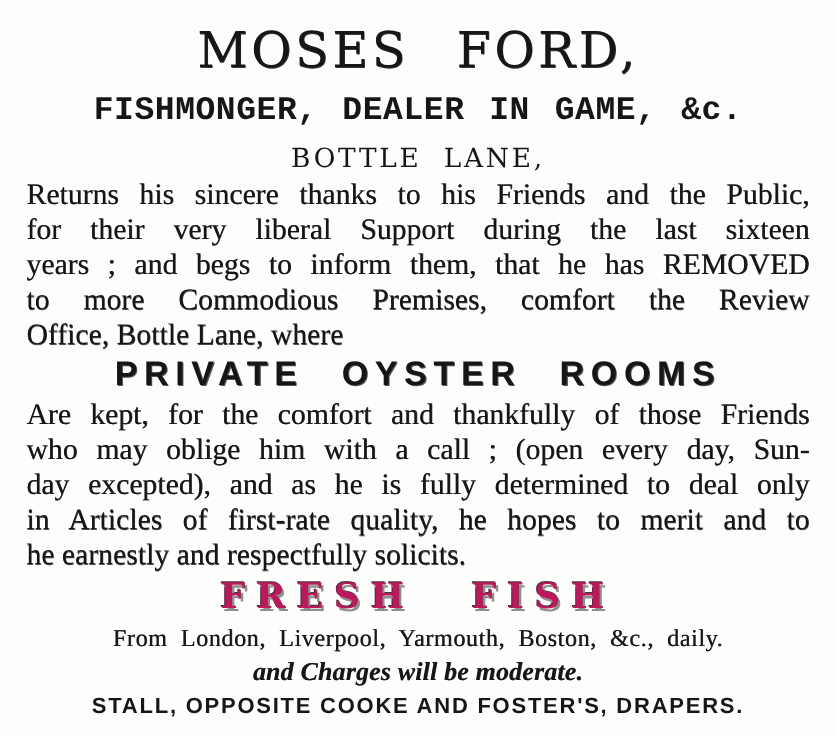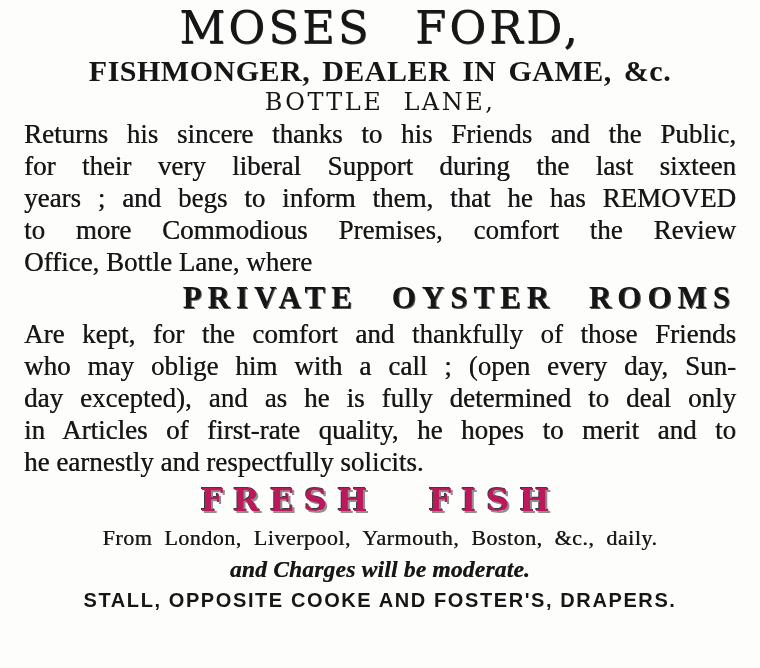--- a/index.html
+++ b/index.html
@@ -12,42 +12,42 @@
     overflow: hidden;
     background: #fdfdfc;
     color: #161616;
     font-family: "Liberation Serif", serif;
     -webkit-font-smoothing: antialiased;
   }
   .ad {
     box-sizing: border-box;
     width: 760px;
     height: 668px;
-    padding: 2px 24px 2px 24px;
+    padding: 20px 24px 2px 24px;
     text-align: center;
   }
   
   .title {
     font-family: "DejaVu Serif", serif;
     font-size: 45px;
     font-weight: 500;
     line-height: 52px;
     letter-spacing: 3px;
     word-spacing: 26px;
     margin: 0;
     text-shadow: 0.5px 0.5px 0 #3a3a3a;
   }
   .subtitle {
-    font-family: Liberation Serif, serif;
+    font-family: Liberation Mono, monospace;
     font-size: 30px;
     font-weight: bold;
     line-height: 34px;
     letter-spacing: 0.5px;
     word-spacing: 4px;
-    margin: 0;
+    margin: 12px;
     white-space: nowrap;
   }
   .address {
     font-family: "DejaVu Serif", serif;
     font-size: 24px;
     font-weight: 500;
     line-height: 28px;
     letter-spacing: 2.5px;
     word-spacing: 10px;
     margin: 0 0 2px 0;
@@ -63,30 +63,29 @@
     text-align: justify;
     text-align-last: justify;
     white-space: normal;
   }
   .lastline {
     text-align: left;
     text-align-last: left;
   }
   
   .oyster {
-    font-family: Liberation Serif, serif;
+    font-family: Liberation Sans, sans-serif;
     font-size: 31px;
     font-weight: bold;
     line-height: 38px;
     letter-spacing: 6px;
     word-spacing: 20px;
     margin: 1px 0 1px 0;
     text-shadow: 1px 1px 0 #555;
     white-space: nowrap;
-    text-align: right;
   }
   .freshfish {
     font-family: "DejaVu Serif", serif;
     font-size: 32px;
     font-weight: bold;
     line-height: 40px;
     letter-spacing: 10px;
     word-spacing: 30px;
     margin: 2px 0 0 0;
     color: #be185d;

